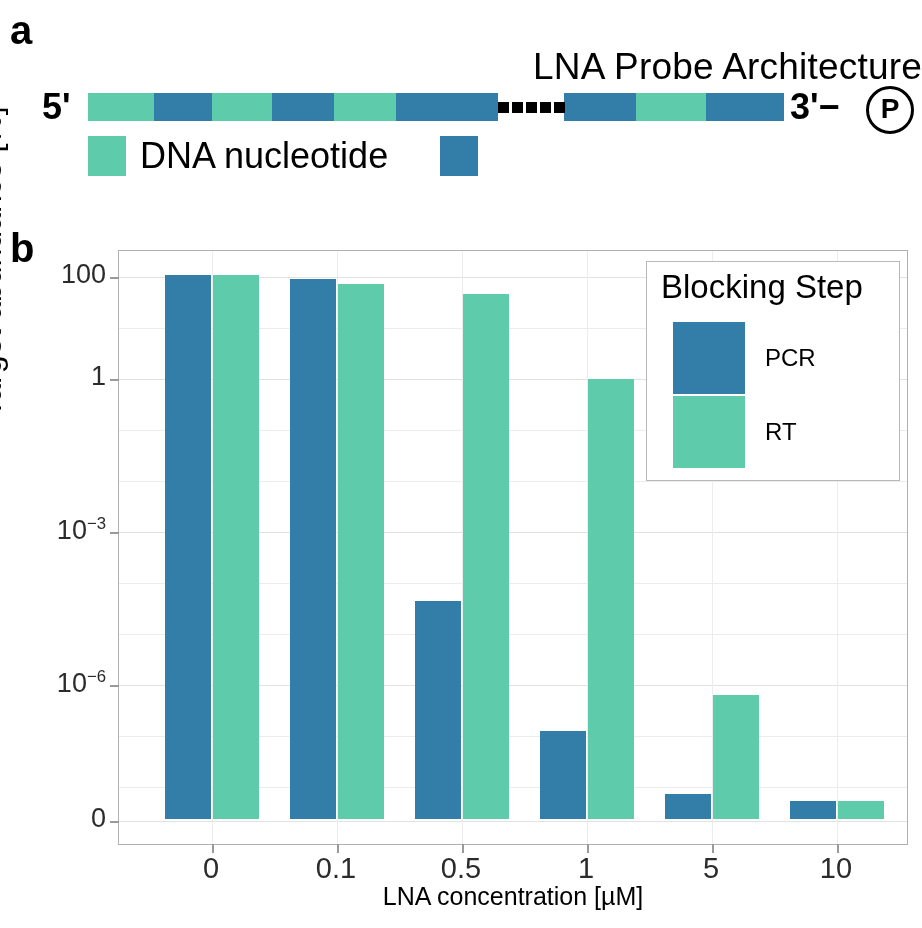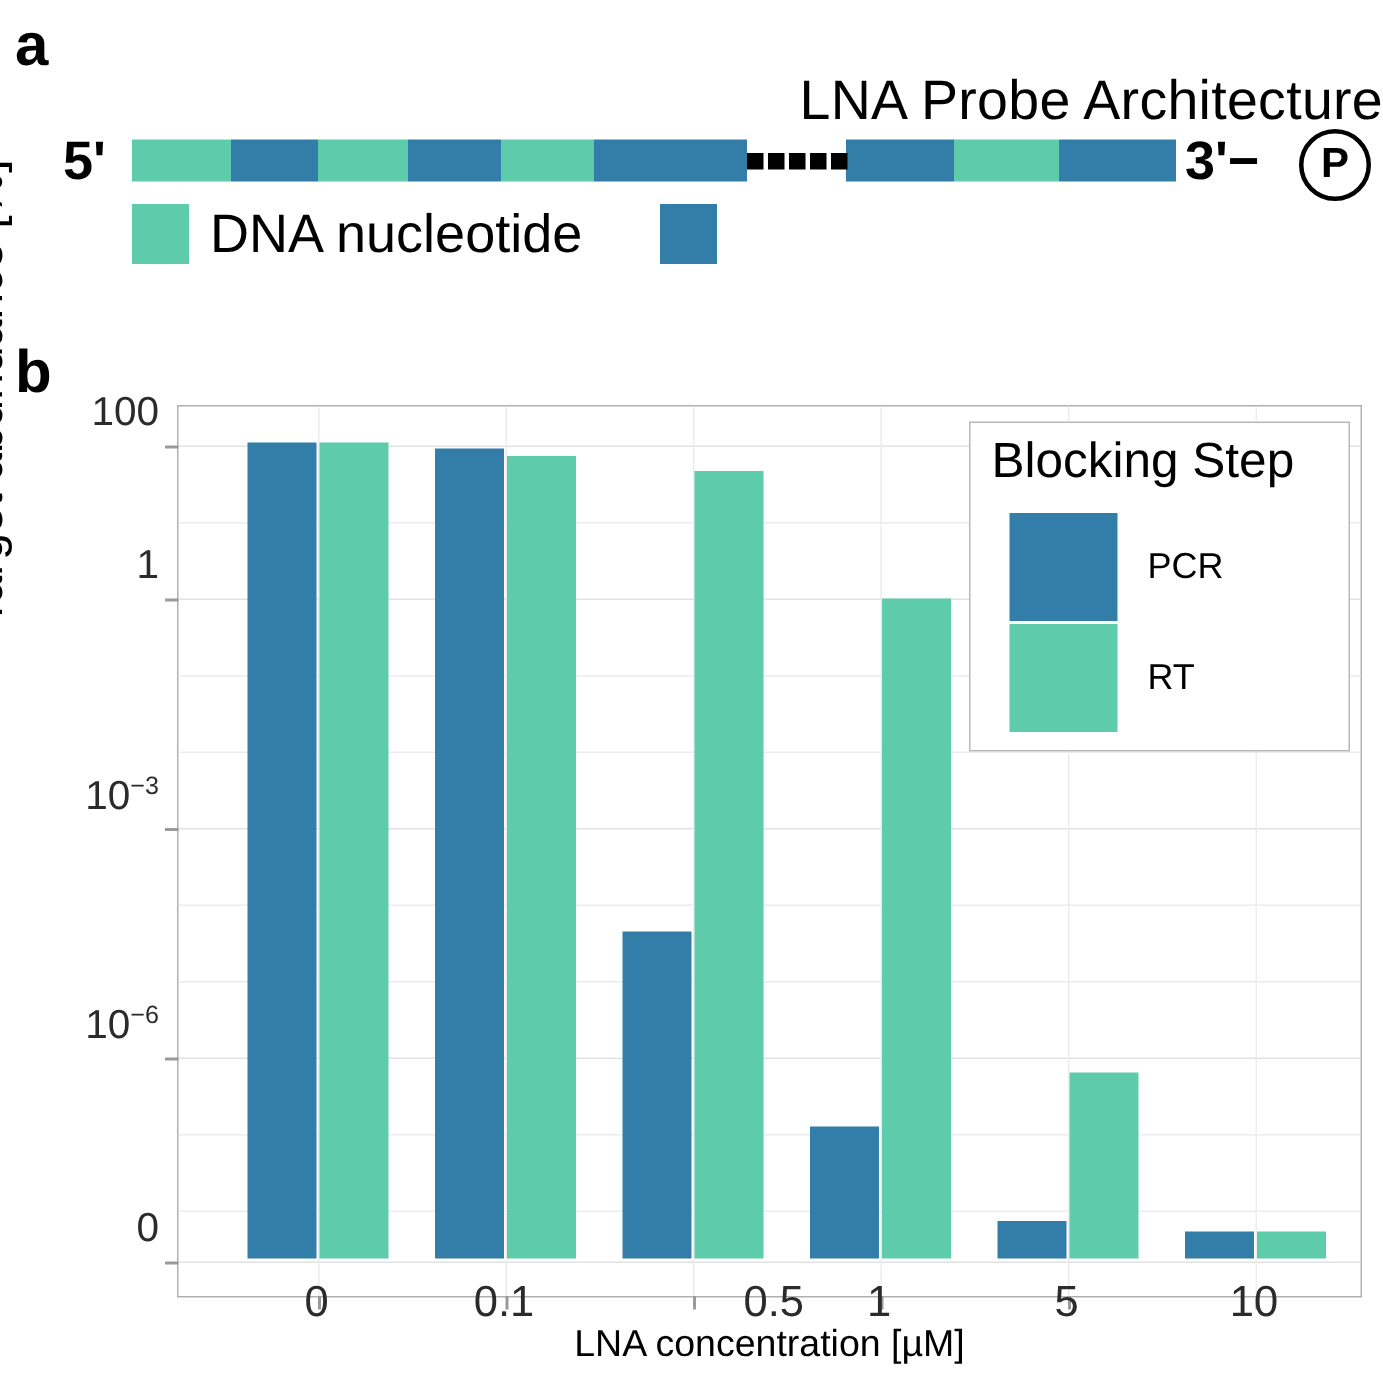--- a/index.html
+++ b/index.html
@@ -46,21 +46,21 @@
   .key-text{position:absolute;top:-2px;font-size:36px;line-height:44px;white-space:nowrap;}
   #key-dna-swatch{left:88px;}
   #key-dna-text{left:140px;}
   #key-lna-swatch{left:440px;}
   #key-lna-text{left:492px;}
 
   
   #panel-b{position:absolute;left:0;top:212px;width:922px;height:716px;}
   #plot-frame{
     position:absolute;left:118px;top:38px;width:790px;height:595px;
-    border:1.5px solid #b0b0b0;background:#ffffff;box-sizing:border-box;margin-top:20px;
+    border:1.5px solid #b0b0b0;background:#ffffff;box-sizing:border-box;
   }
   .gridline-h{position:absolute;left:0;width:100%;height:1px;background:#ececec;}
   .gridline-h.major{background:#e2e2e2;}
   .gridline-v{position:absolute;top:0;height:100%;width:1px;background:#ececec;}
   .tick-mark{position:absolute;left:-9px;width:9px;height:1.5px;background:#9a9a9a;}
   .tick-mark-x{position:absolute;bottom:-9px;width:1.5px;height:9px;background:#9a9a9a;}
   .ytick-label{
     position:absolute;right:932px;text-align:right;width:120px;
     font-size:27px;color:#2b2b2b;white-space:nowrap;
   }
@@ -197,21 +197,21 @@
       <div class="legend-label" id="legend-lb-pcr">PCR</div>
       <div class="legend-swatch" id="legend-sw-rt" style="background: rgb(94, 204, 171);"></div>
       <div class="legend-label" id="legend-lb-rt">RT</div>
     </div>
   </div>
 
   <div id="x-axis-title">LNA concentration [µM]</div>
   <div id="xtick-labels">
       <div class="xtick-label" style="position: absolute; left: 151px; top: 640px;">0</div>
       <div class="xtick-label" style="position: absolute; left: 276px; top: 640px;">0.1</div>
-      <div class="xtick-label" style="position: absolute; left: 416px; top: 640px; text-align: right;">0.5</div>
+      <div class="xtick-label" style="position: absolute; left: 401px; top: 640px;">0.5</div>
       <div class="xtick-label" style="position: absolute; left: 526px; top: 640px;">1</div>
       <div class="xtick-label" style="position: absolute; left: 651px; top: 640px;">5</div>
       <div class="xtick-label" style="position: absolute; left: 776px; top: 640px;">10</div>
     </div>
   <div id="ytick-labels">
       <div class="ytick-label" style="top: 47px; right: 816px; position: absolute;">100</div>
       <div class="ytick-label" style="top: 149px; right: 816px; position: absolute;">1</div>
       <div class="ytick-label" style="top: 302px; right: 816px; position: absolute;">10<sup>−3</sup></div>
       <div class="ytick-label" style="top: 455px; right: 816px; position: absolute;">10<sup>−6</sup></div>
       <div class="ytick-label" style="top: 591px; right: 816px; position: absolute;">0</div>

